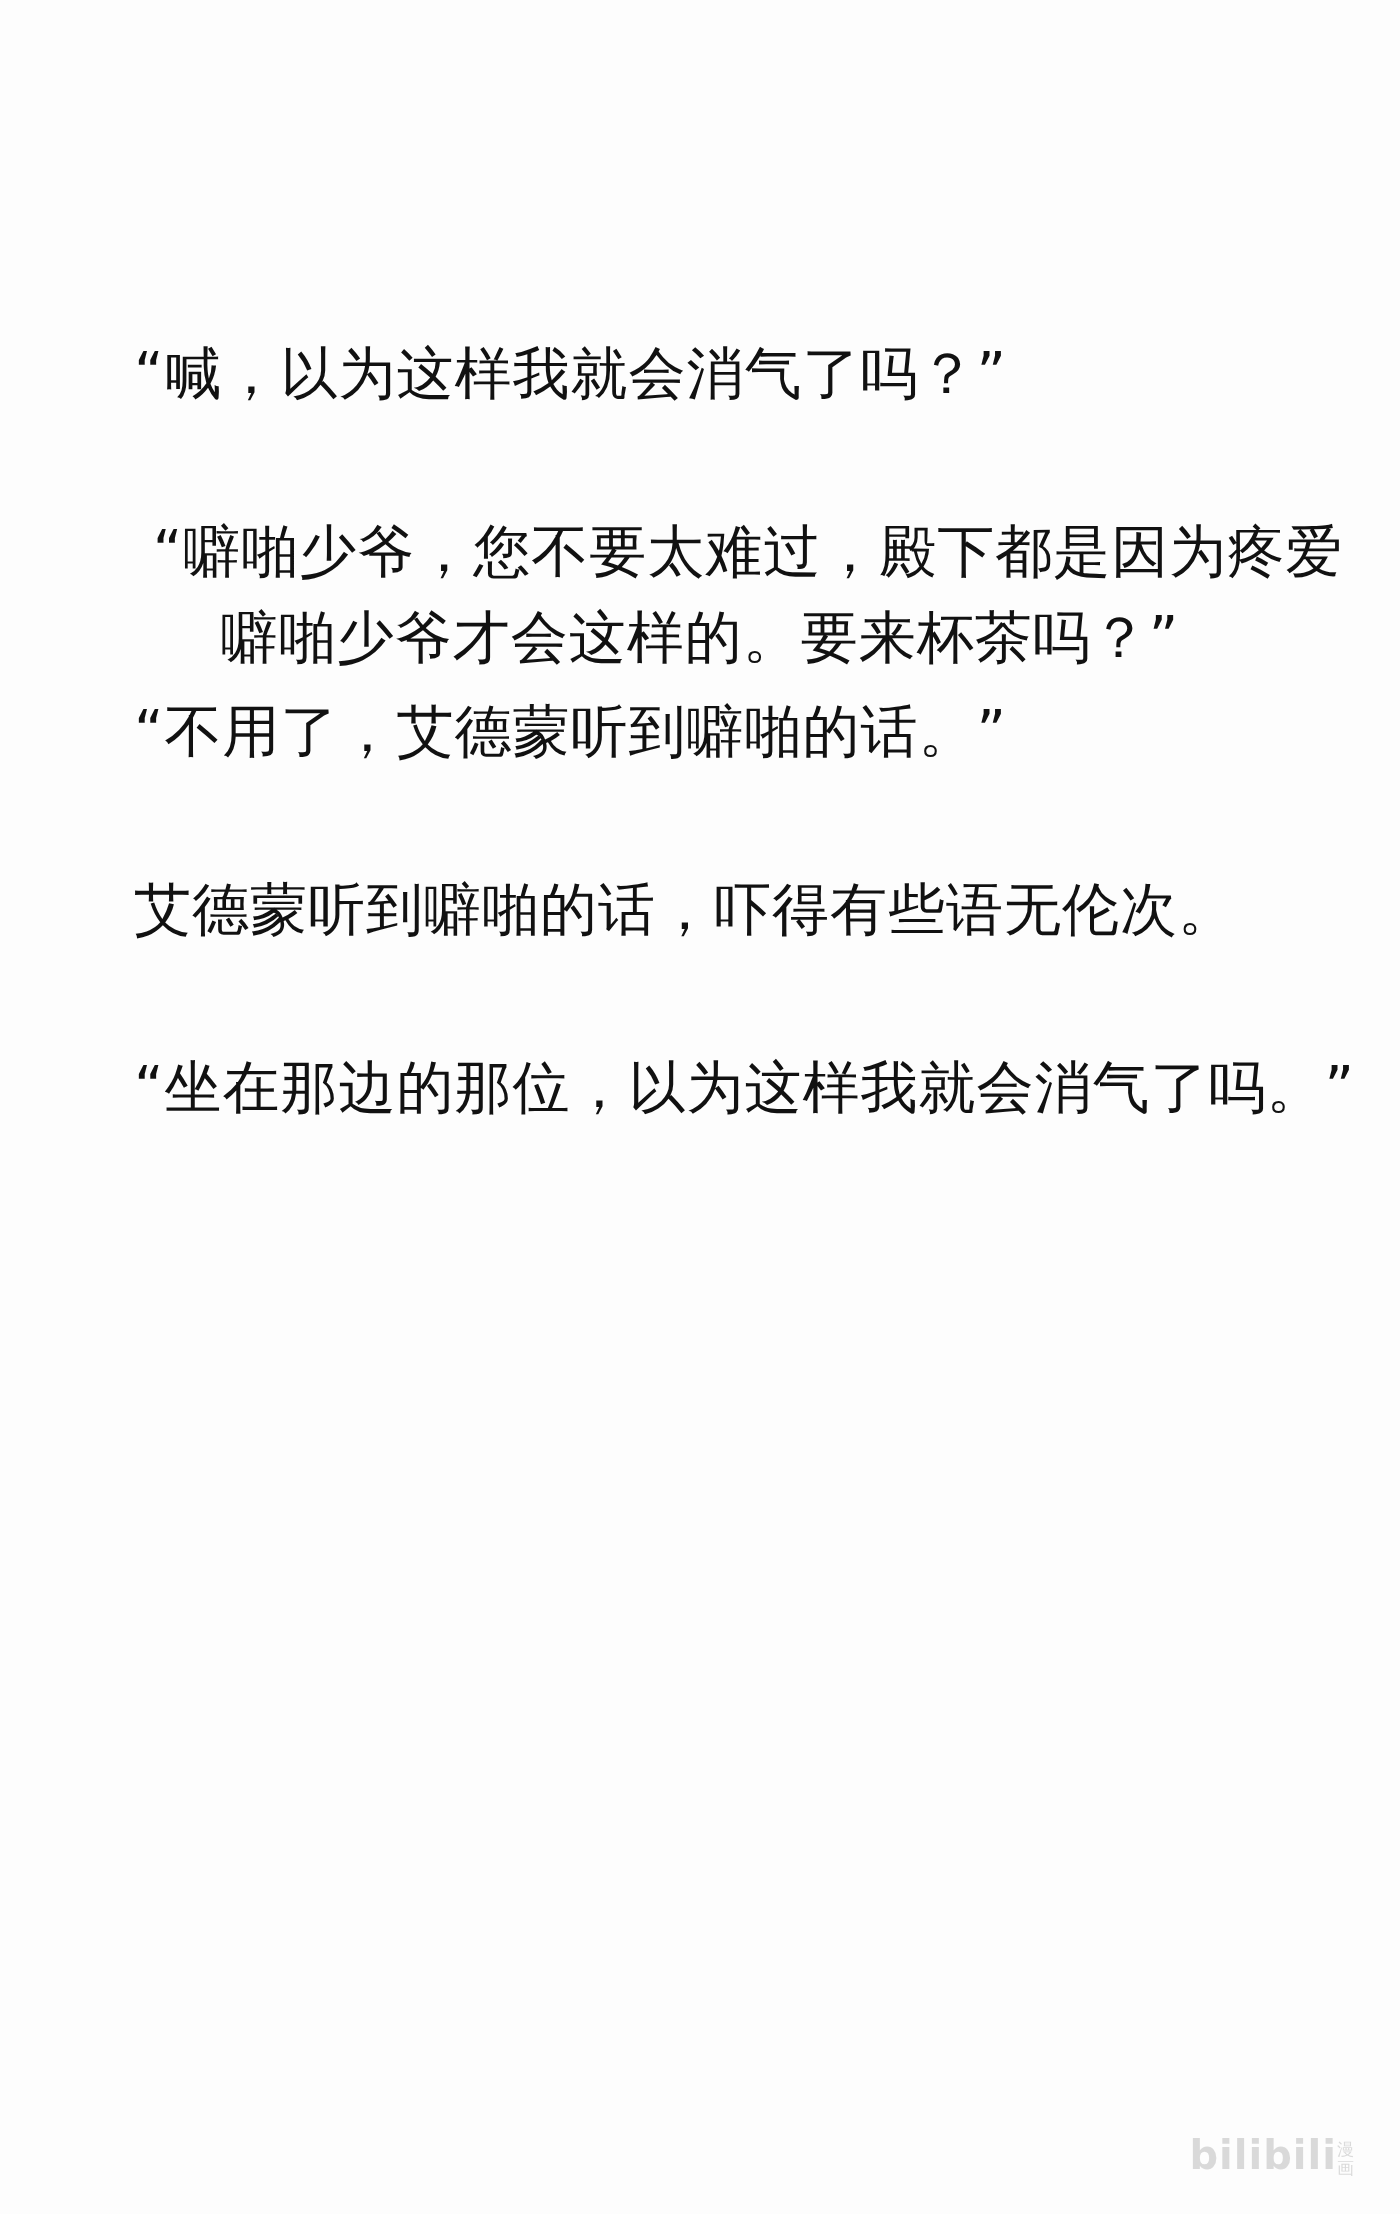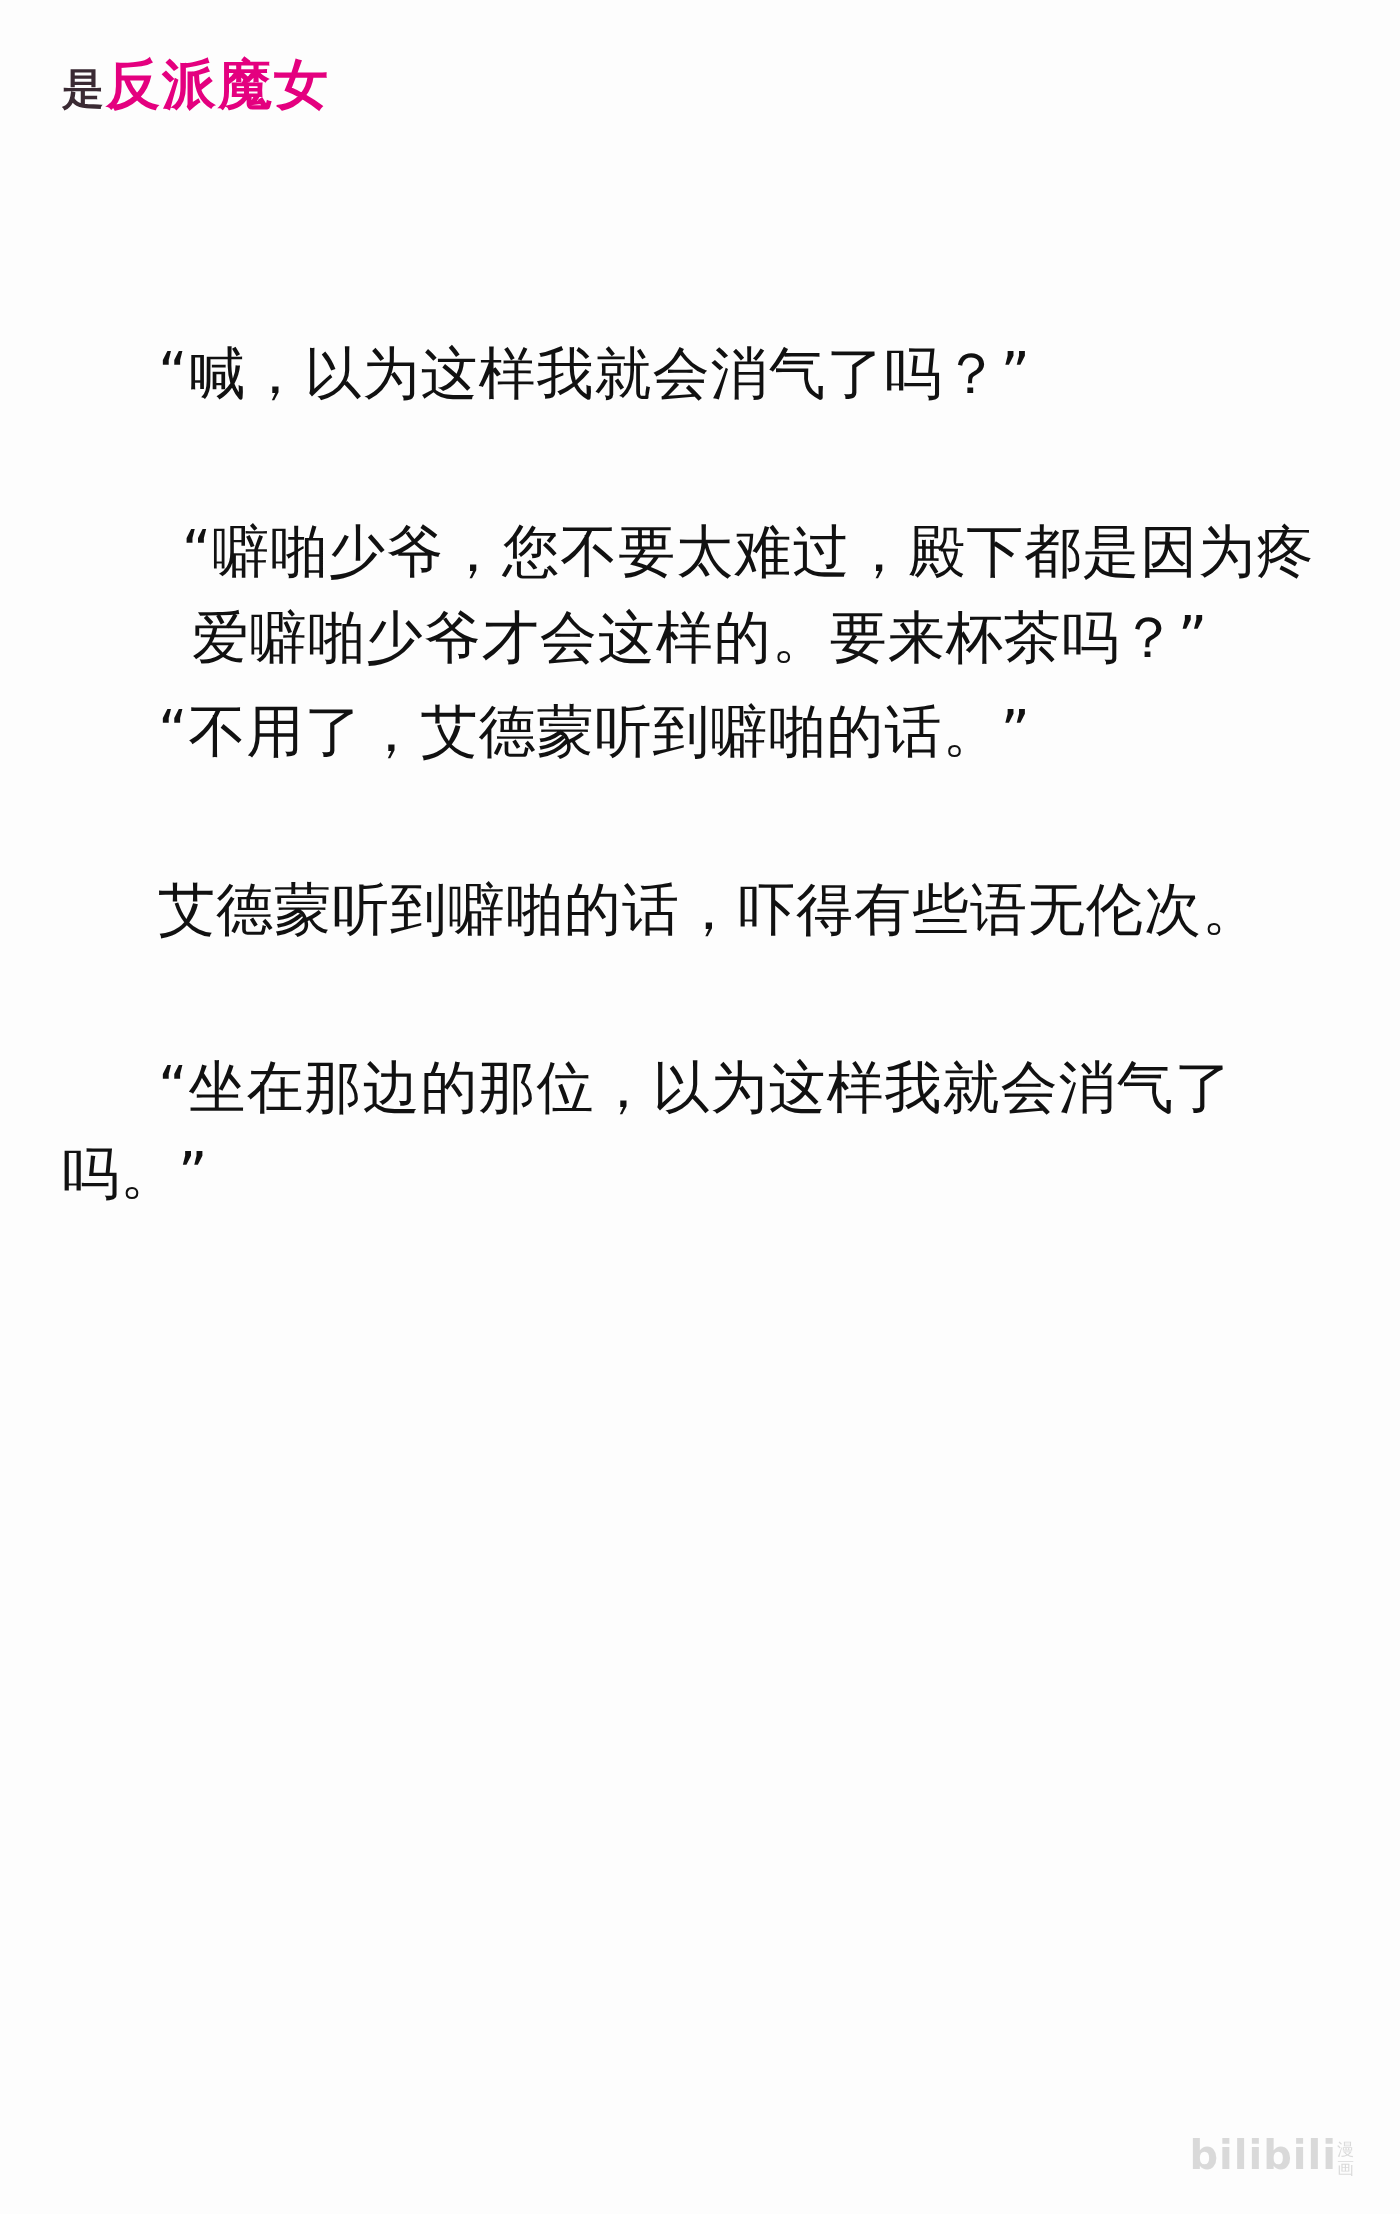--- a/index.html
+++ b/index.html
@@ -61,21 +61,21 @@
     color: #e4007f;
     font-size: 54px;
   }
 
   
   .content {
     position: absolute;
     left: 0;
     top: 330px;
     width: 1400px;
-    padding: 0 62px;
+    padding: 0 38px;
     box-sizing: border-box;
   }
   .para {
     font-family: "DejaVu Sans", "Liberation Sans", sans-serif;
     font-size: 57px;
     line-height: 86px;
     color: #111111;
     text-indent: 96px;
     margin: 0 0 62px 0;
     letter-spacing: 1px;
@@ -113,23 +113,20 @@
     color: #999999;
     text-align: center;
   }
 </style>
 </head>
 <body>
 
 <div class="page">
 
   <div class="logo">
-    <div class="logo-line logo-line2">
-      <span class="dark">是</span><span class="pink">反派魔女</span>
-    </div>
   </div>
 
   <div class="content">
     <p class="para gap-big">“喊，以为这样我就会消气了吗？”</p>
     <p class="para tight">“噼啪少爷，您不要太难过，殿下都是因为疼爱噼啪少爷才会这样的。要来杯茶吗？”</p>
     <p class="para gap-big">“不用了，艾德蒙听到噼啪的话。”</p>
     <p class="para gap-big">艾德蒙听到噼啪的话，吓得有些语无伦次。</p>
     <p class="para">“坐在那边的那位，以为这样我就会消气了吗。”</p>
   </div>
 

